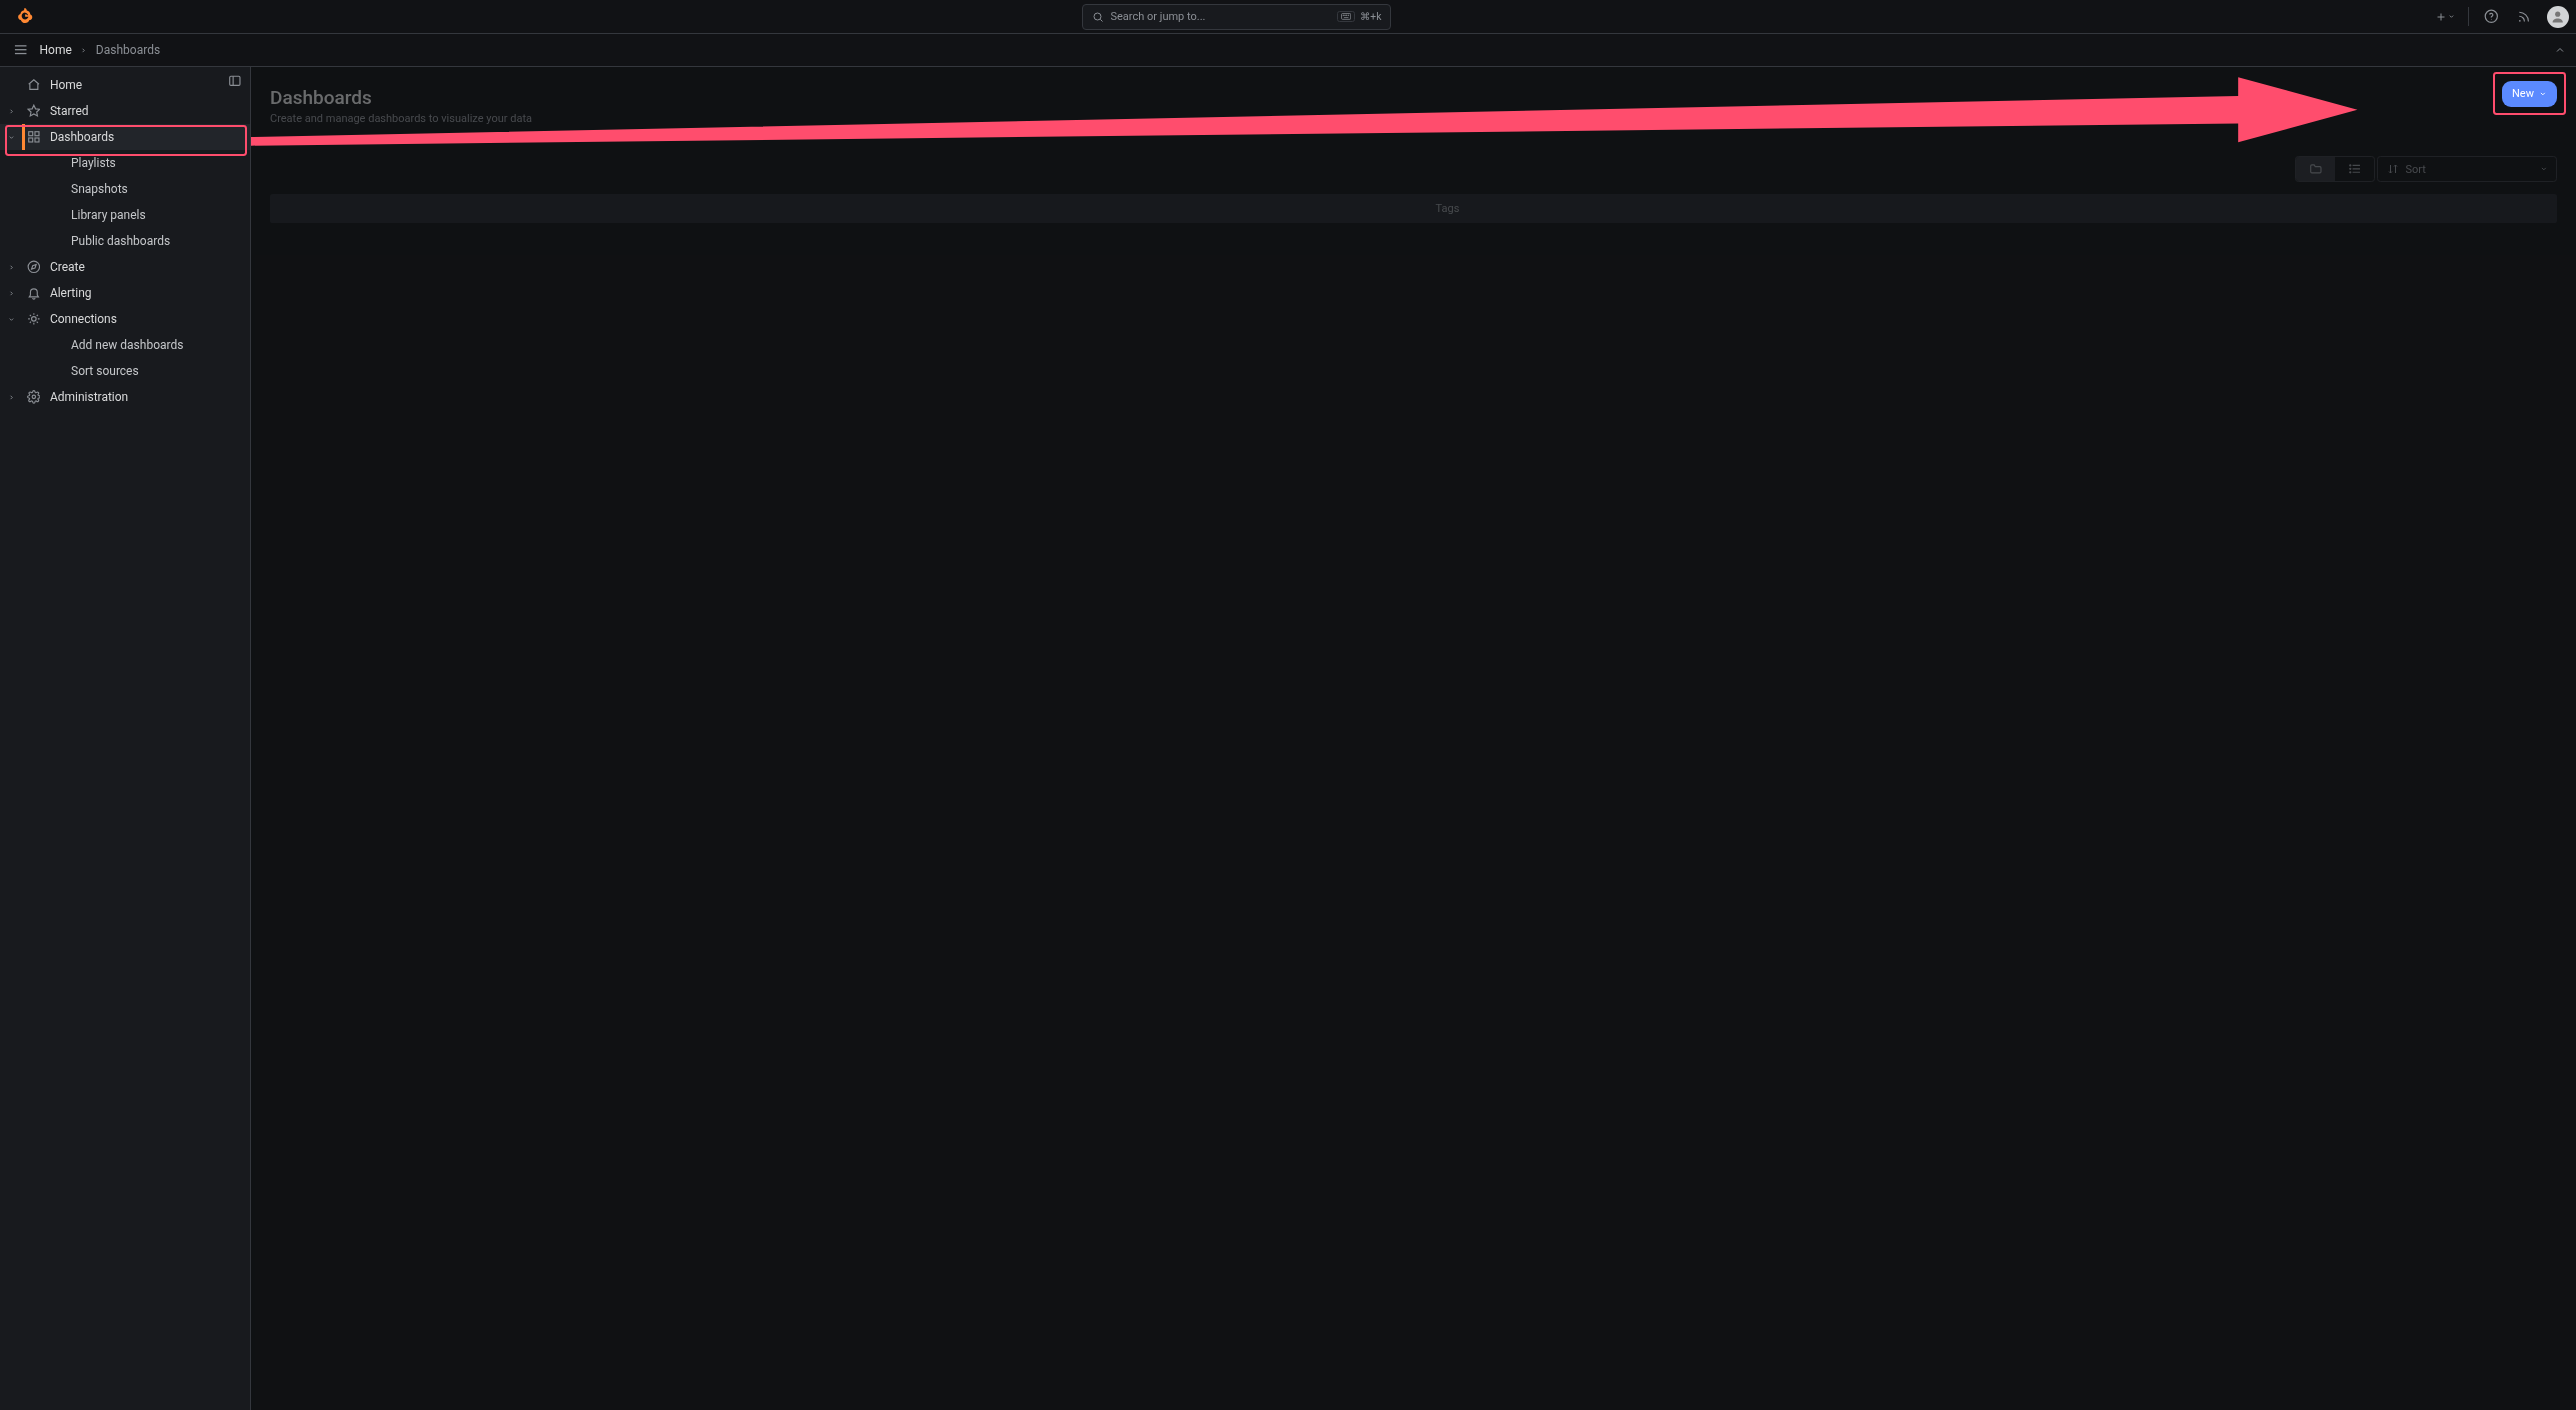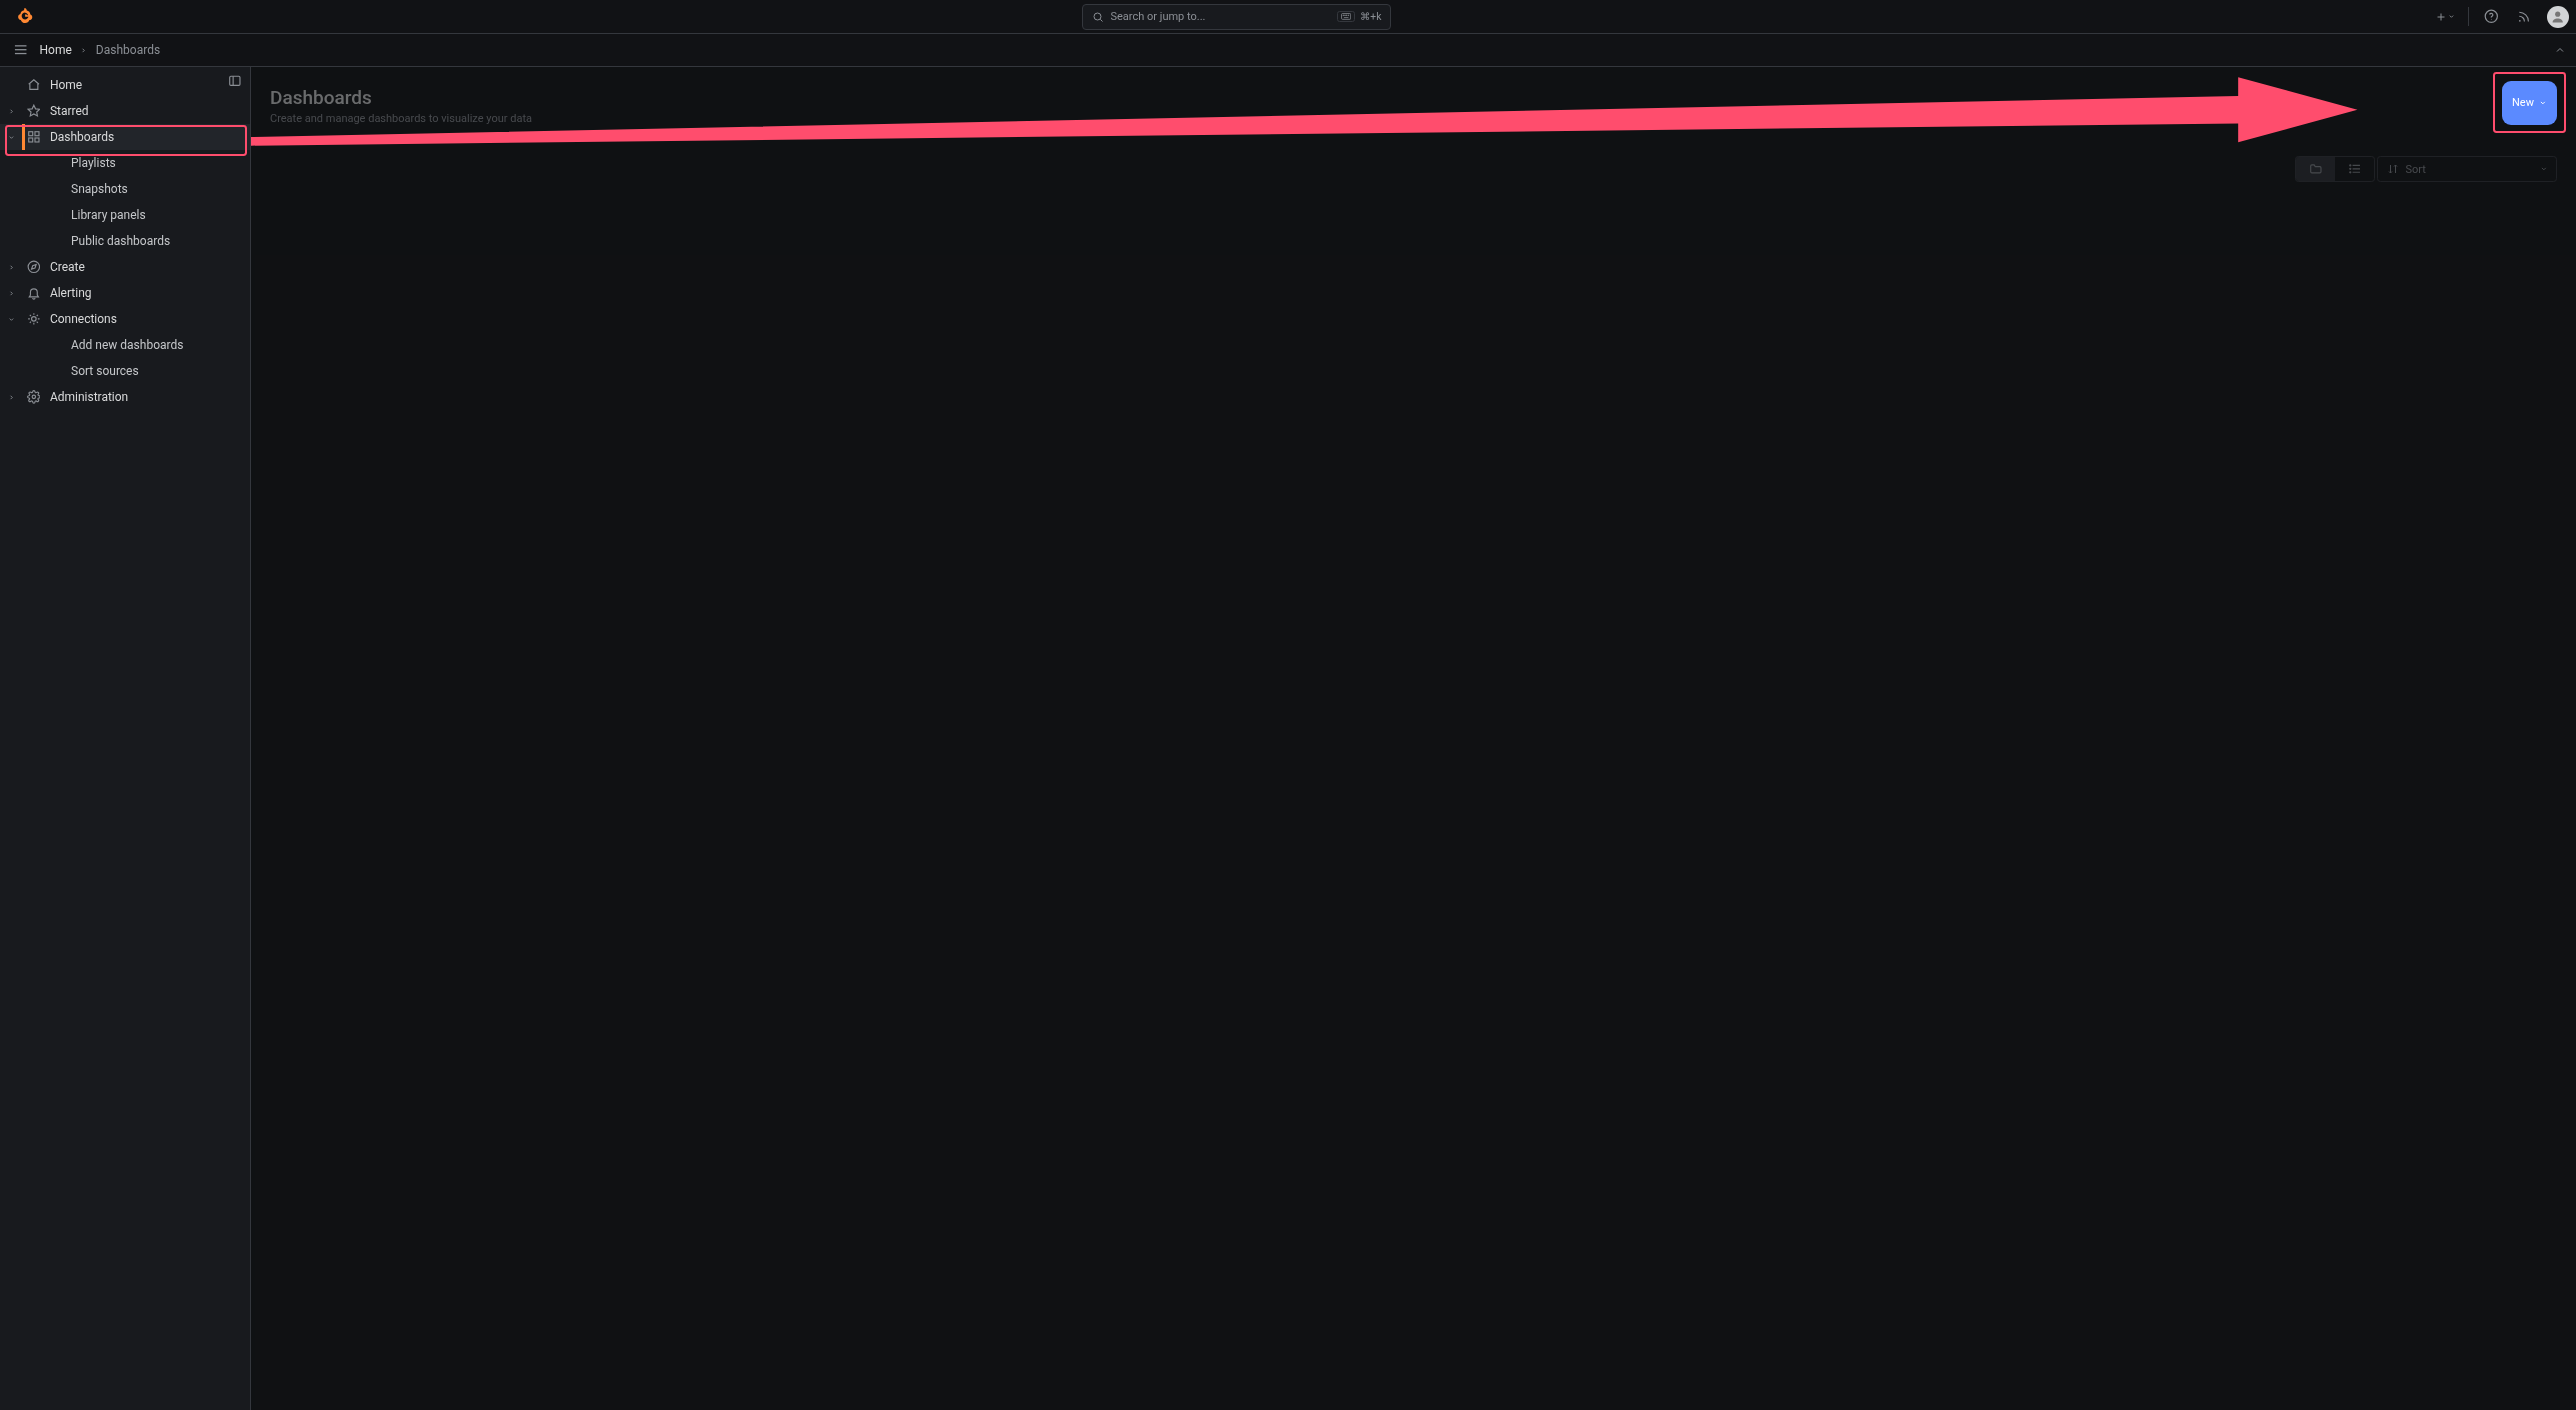--- a/index.html
+++ b/index.html
@@ -57,21 +57,21 @@
   .dimmer{position:absolute;inset:0;background:rgba(15,16,18,0.55);pointer-events:none;}
   .page-title{font-size:19px;font-weight:500;margin:1.7px 0 3.4px;}
   .page-sub{font-size:11px;color:var(--fg-mute);margin-bottom:19px;}
   .toolbar{display:flex;align-items:center;gap:2px;margin:31px 0 12px;}
   .spacer{flex:1;}
   .seg{display:flex;border:0.9px solid var(--border);border-radius:3.4px;overflow:hidden;height:26px;}
   .seg button{width:39px;background:transparent;border:none;color:var(--fg-mute);display:flex;align-items:center;justify-content:center;cursor:pointer;}
   .seg button.on{background:var(--bg3);}
   .sort{height:26px;min-width:180px;border:0.9px solid var(--border);border-radius:3.4px;display:flex;align-items:center;padding:0 8.6px;color:var(--fg-mute);font-size:11px;gap:6.9px;}
   .sort .caret{margin-left:auto;font-size:8.6px;}
-  .new-btn{height:44px;padding:0 10.3px;background:var(--accent);border:none;border-radius:9px;color:#fff;font-size:11px;display:flex;align-items:center;gap:5.1px;cursor:pointer;}
+  .new-btn{height:26px;padding:0 10.3px;background:var(--accent);border:none;border-radius:9px;color:#fff;font-size:11px;display:flex;align-items:center;gap:5.1px;cursor:pointer;}
   .new-wrap{position:absolute;top:13.7px;right:19px;z-index:5;}
   .tag-header{height:29px;background:var(--bg2);border-radius:2.6px;display:flex;align-items:center;color:var(--fg-mute);font-size:11px;}
   .tag-header span{margin:0 auto;transform:translateX(34px);}
 
   
   .arrow-svg{position:absolute;left:0;top:0;pointer-events:none;z-index:4;}
 
   svg{display:block;}
 </style>
 </head>
@@ -336,20 +336,23 @@
             </svg>
           <span>Sort</span>
           <span class="caret">
               <svg width="7.7" height="7.7" viewBox="0 0 24 24" stroke="currentColor" stroke-width="3" fill="none">
                 <polyline points="6 9 12 15 18 9"></polyline>
               </svg>
             </span>
         </div>
       </div>
 
+      <div class="tag-header">
+        <span>Tags</span>
+      </div>
 
       <div class="dimmer"></div>
 
       <svg class="arrow-svg" width="100%" height="171" viewBox="0 0 1170 200" preserveAspectRatio="none">
         <defs>
           <linearGradient id="ag" x1="0" x2="1">
               <stop offset="0" stop-color="#ff4d6d"></stop>
               <stop offset="1" stop-color="#ff4d6d"></stop>
             </linearGradient>
         </defs>

